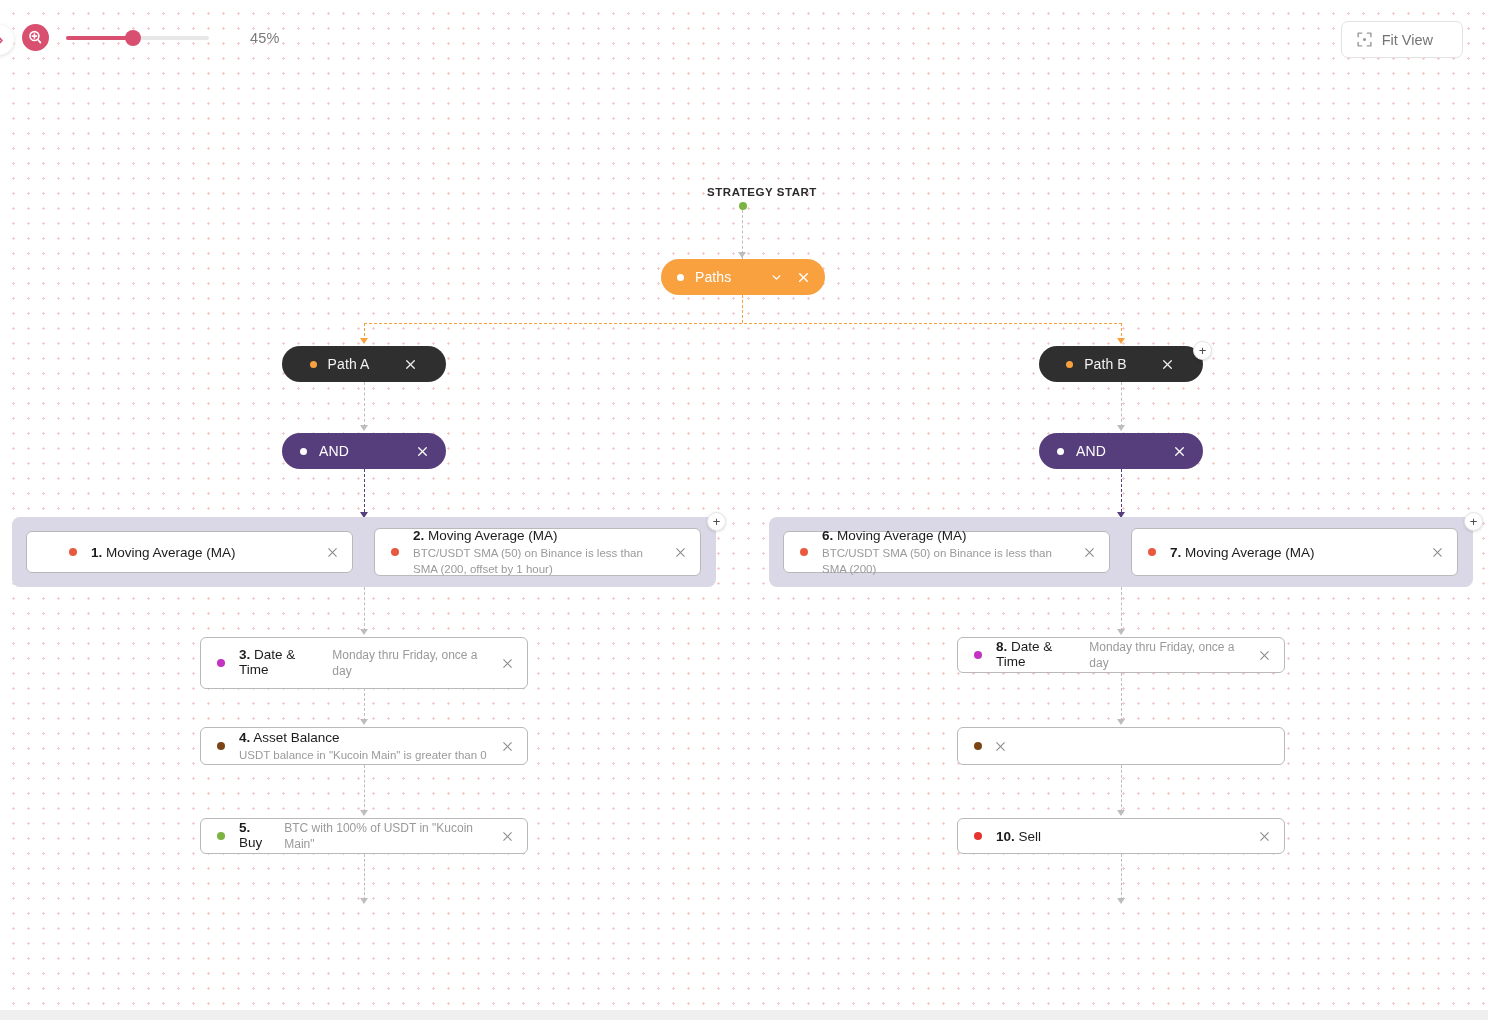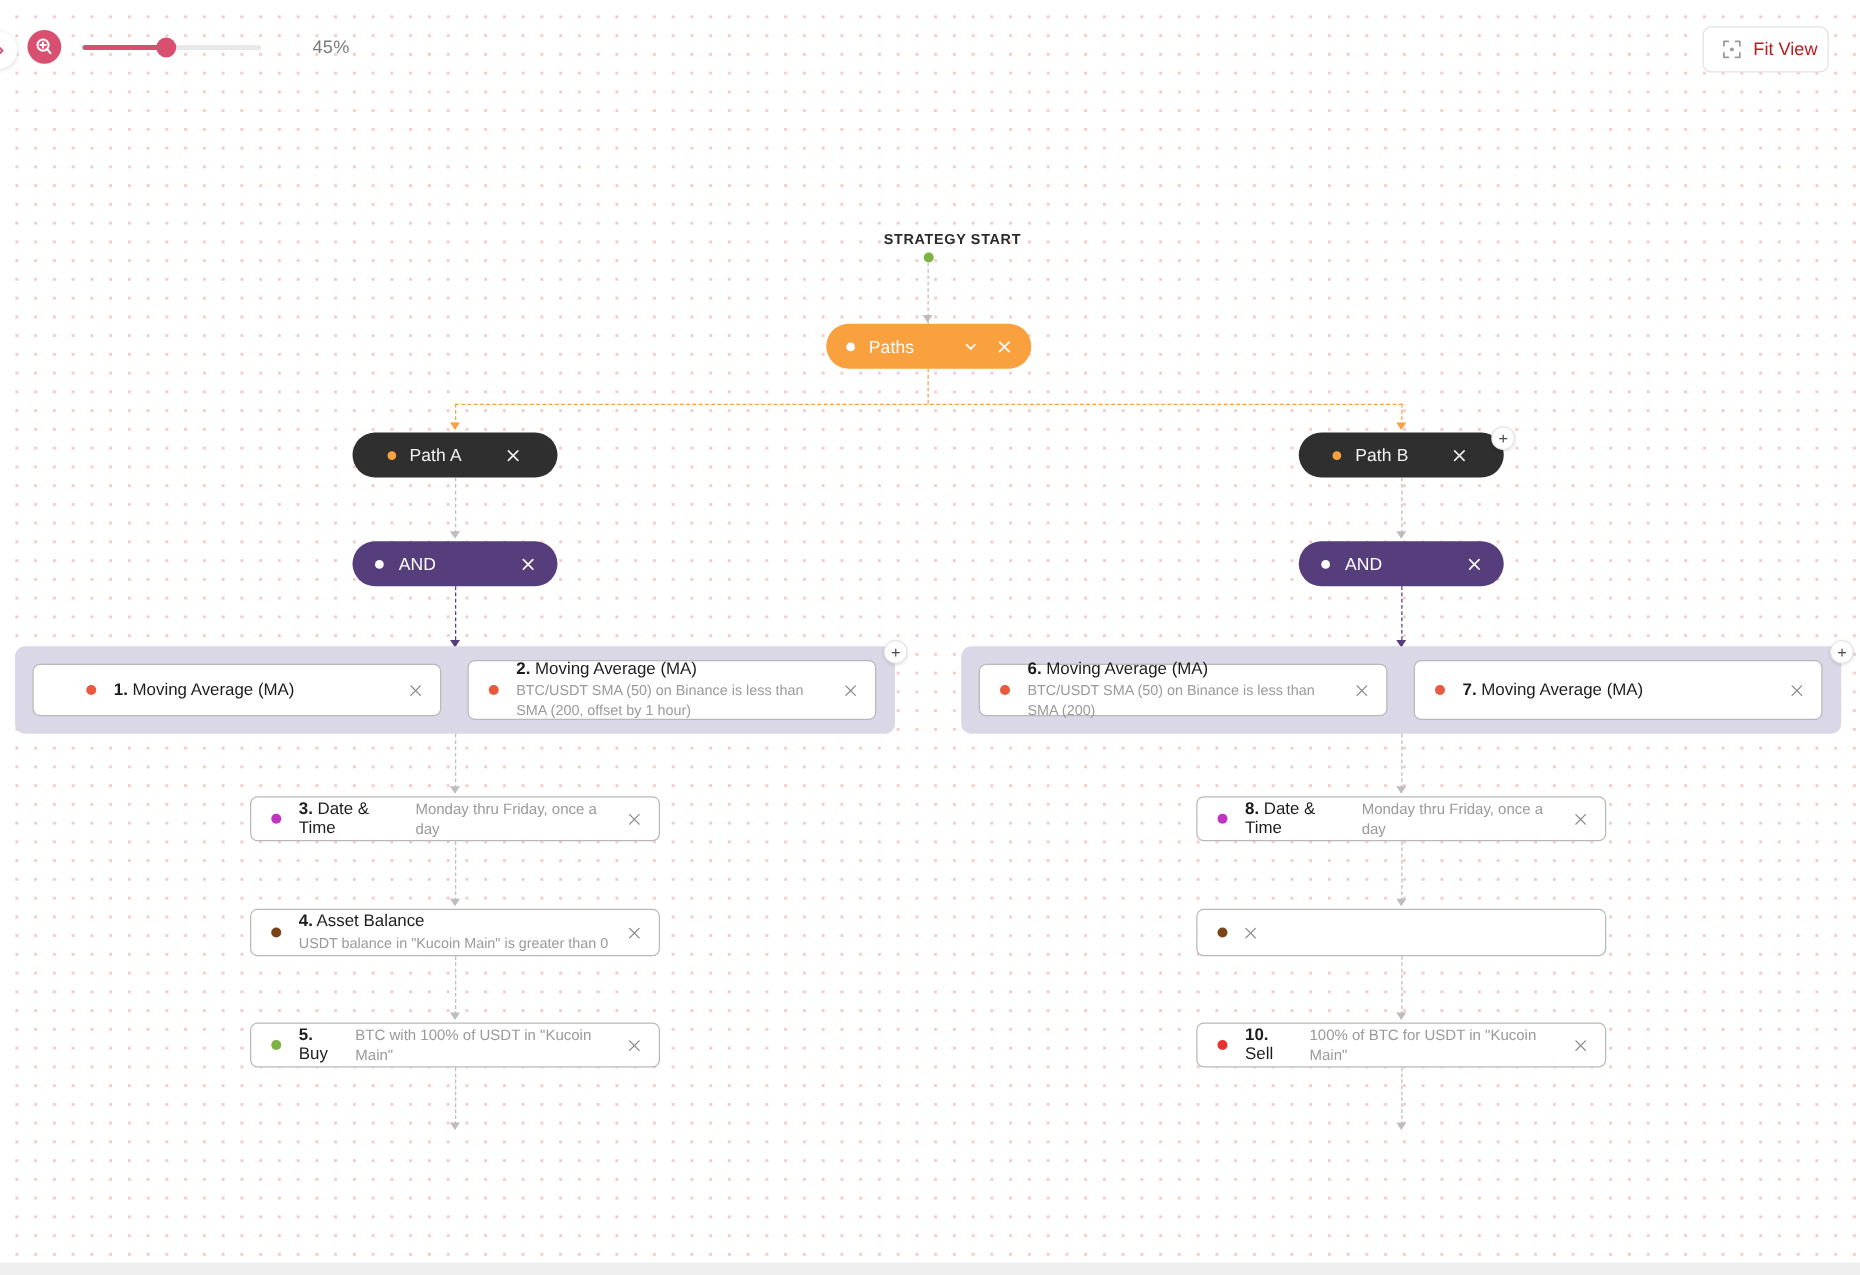--- a/index.html
+++ b/index.html
@@ -58,23 +58,23 @@
     position: absolute; left: 59px; top: 3px; width: 16px; height: 16px;
     border-radius: 50%; background: #d94f70;
   }
   .zoom-label {
     margin-left: 41px; font-size: 14.5px; color: #7a7a7a; letter-spacing: .2px;
   }
 
   .fitview {
     position: absolute; right: 25px; top: 21px;
     display: flex; align-items: center; gap: 9px;
-    padding: 9px 8px 9px 14px;
+    padding: 9px 29px 9px 14px;
     background: #fff; border: 1px solid #e2e2e2; border-radius: 7px;
-    color: #b91c1c; font-size: 14.5px; pointer-events: auto; cursor: pointer;
+    color: #737373; font-size: 14.5px; pointer-events: auto; cursor: pointer;
   }
   .fitview svg { display: block; }
 
   
   .node {
     position: absolute; display: flex; align-items: center;
     border-radius: 999px; height: 36px;
     z-index: 12;
   }
   .node .dot {
@@ -152,21 +152,21 @@
   .card .x {
     margin-left: 10px; width: 16px; height: 16px; flex: 0 0 auto;
     display:flex; align-items:center; justify-content:center; cursor: pointer;
   }
 
   #card-1 { left: 26px; top: 531px; width: 327px; height: 42px; padding-left: 42px; }
   #card-2 { left: 374px; top: 528px; width: 327px; height: 48px; }
   #card-6 { left: 783px; top: 531px; width: 327px; height: 42px; }
   #card-7 { left: 1131px; top: 528px; width: 327px; height: 48px; }
 
-  #card-3 { left: 200px; top: 637px; width: 328px; height: 36px; }
+  #card-3 { left: 200px; top: 637px; width: 328px; height: 52px; }
   #card-4 { left: 200px; top: 727px; width: 328px; height: 38px; }
   #card-5 { left: 200px; top: 818px; width: 328px; height: 36px; }
   #card-8 { left: 957px; top: 637px; width: 328px; height: 36px; }
   #card-9 { left: 957px; top: 727px; width: 328px; height: 38px; }
   #card-10 { left: 957px; top: 818px; width: 328px; height: 36px; }
 
   
   #strategy-start {
     position: absolute; left: 707px; top: 186px;
     font-size: 11.5px; font-weight: bold; letter-spacing: .55px; color: #2b2b2b;
@@ -432,21 +432,20 @@
           <line x1="5" y1="5" x2="19" y2="19"></line>
           <line x1="19" y1="5" x2="5" y2="19"></line>
         </svg>
     </span>
   </div>
 
   <div class="card inline" id="card-10">
     <span class="dot" style="background:#e3342f"></span>
     <span class="body">
       <span class="title"><b>10.</b> <span>Sell</span></span>
-      <span class="sub">100% of BTC for USDT in "Kucoin Main"</span>
     </span>
     <span class="x">
       <svg width="13" height="13" viewBox="0 0 24 24" fill="none" stroke="#8a8a8a" stroke-width="2" stroke-linecap="round">
           <line x1="5" y1="5" x2="19" y2="19"></line>
           <line x1="19" y1="5" x2="5" y2="19"></line>
         </svg>
     </span>
   </div>
 
   <div id="topbar">

